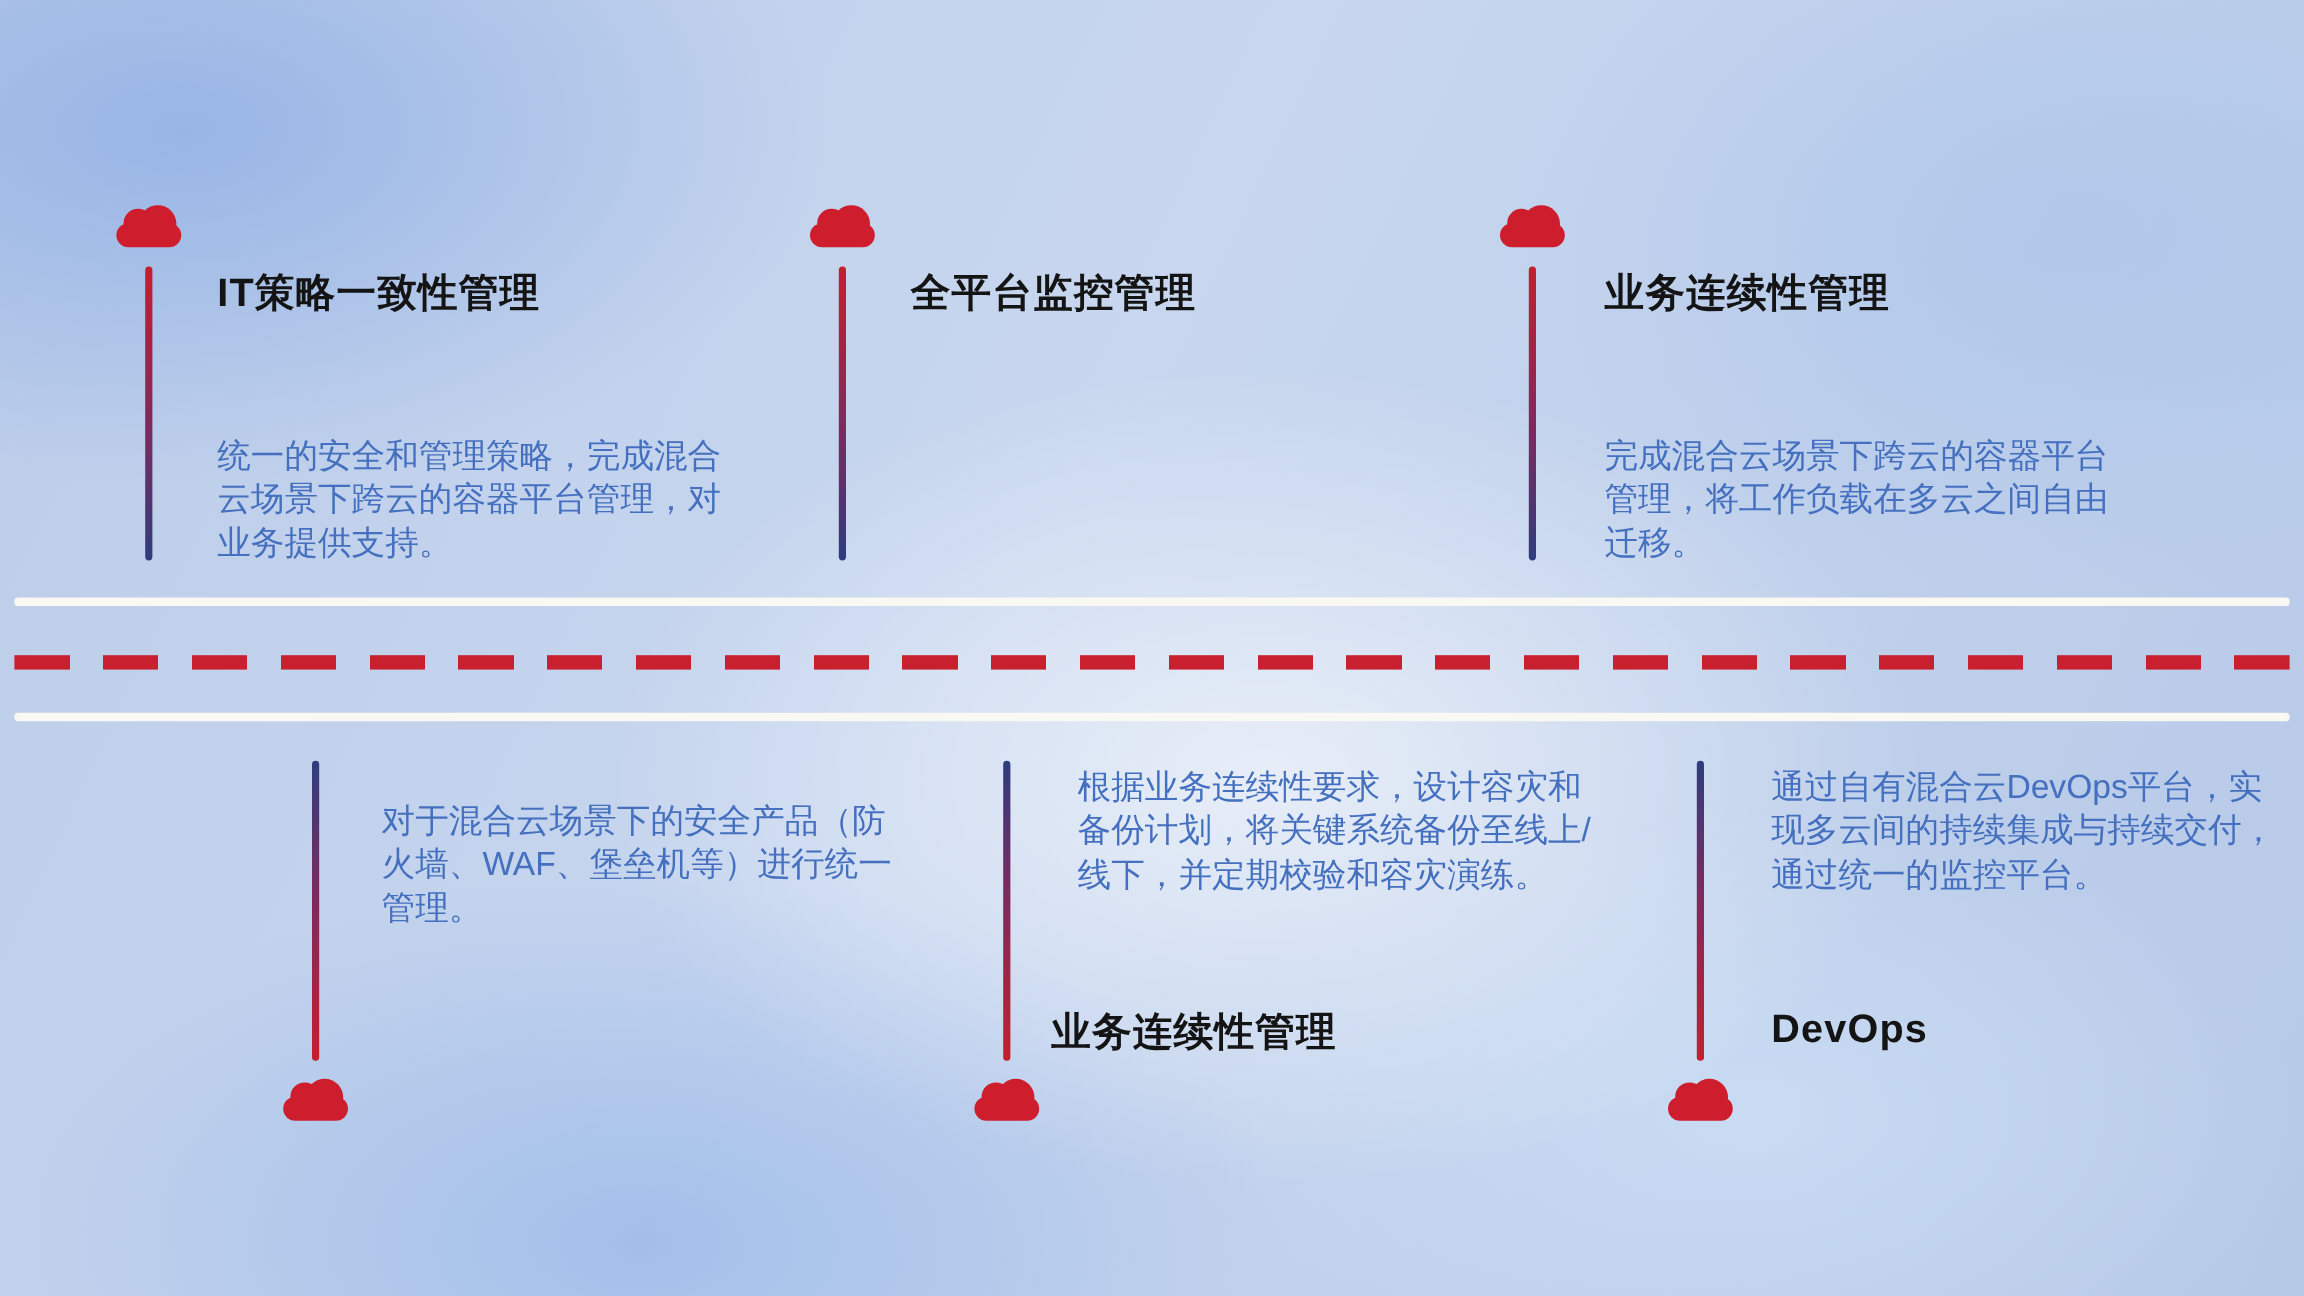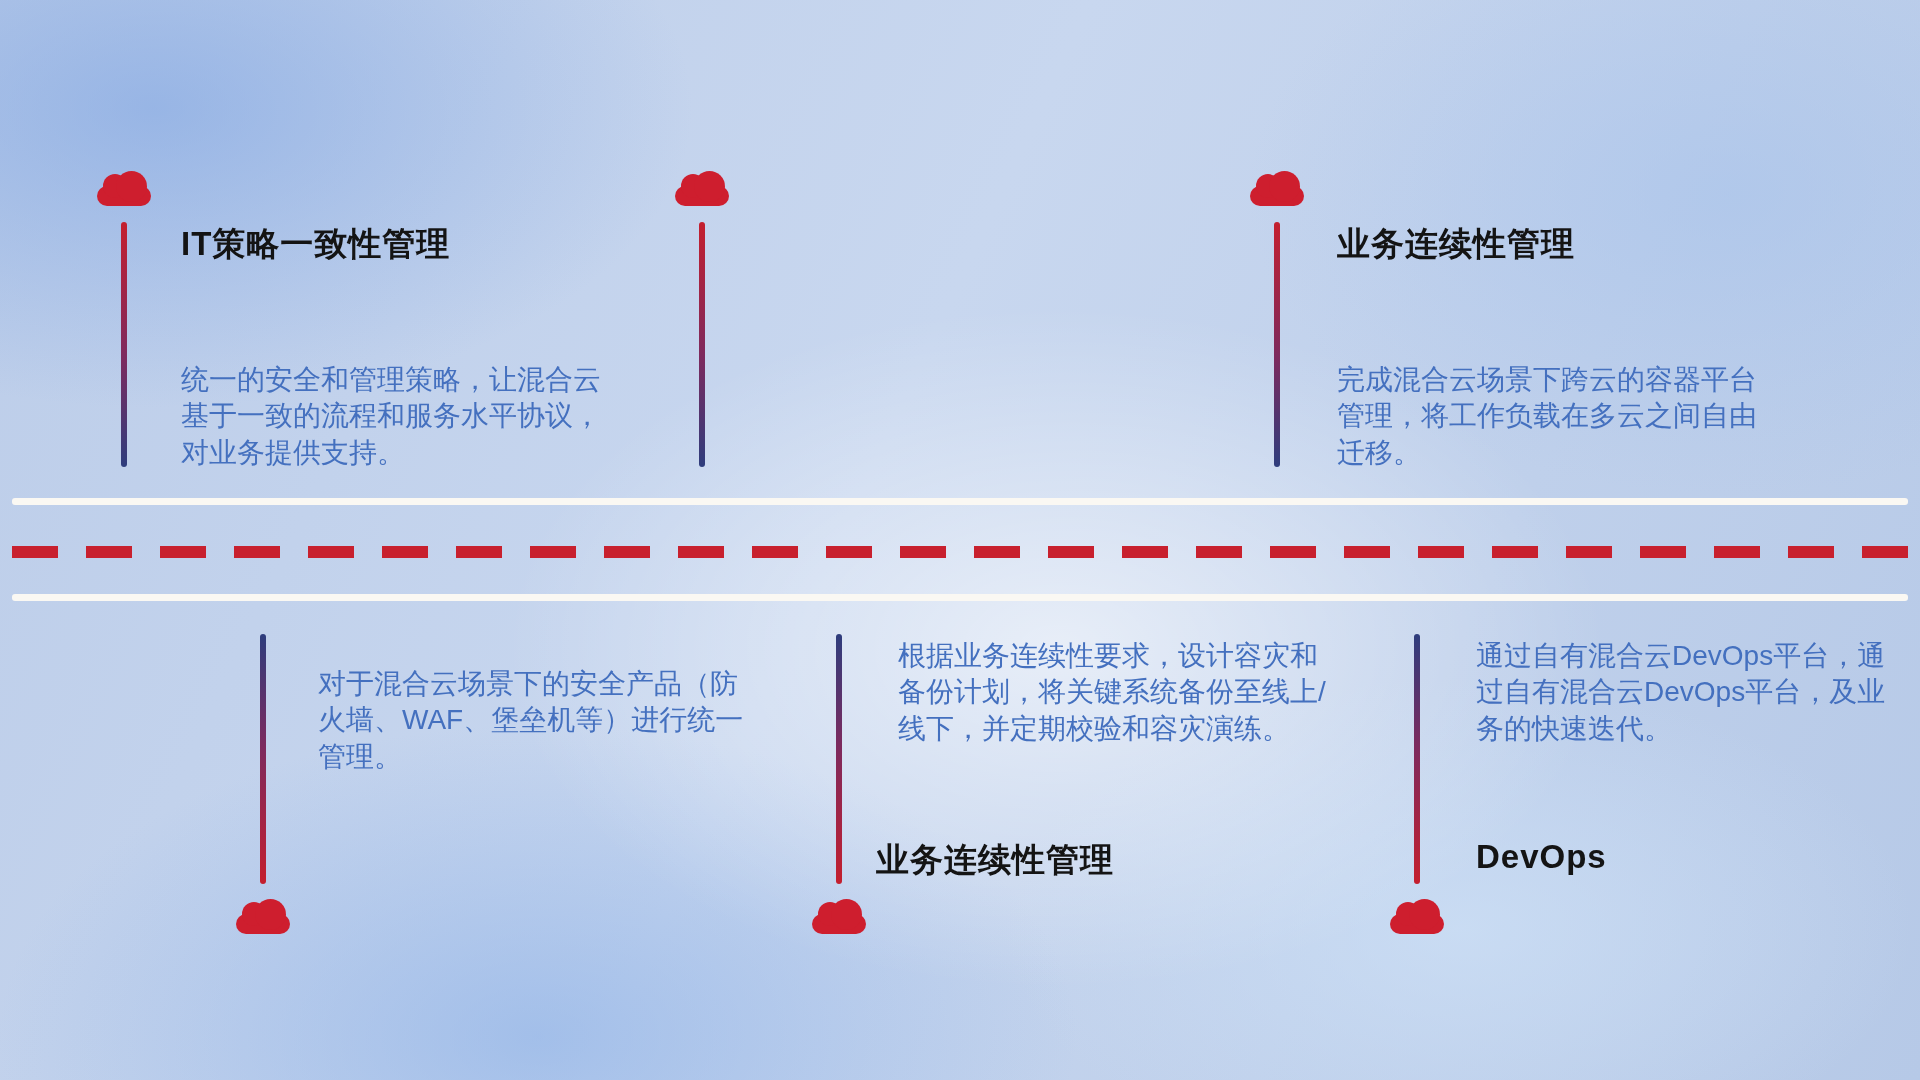--- a/index.html
+++ b/index.html
@@ -54,37 +54,38 @@
 
 <div class="canvas">
 
   <div class="tl-white" style="top:498px"></div>
   <div class="tl-dash" style="top:546px"></div>
   <div class="tl-white" style="top:594px"></div>
 
   <div class="cloud" style="left:97px;top:186px"></div>
   <div class="vline down" style="left:121px;top:222px;height:245px"></div>
   <div class="title" style="left:181px;top:222px">IT策略一致性管理</div>
-  <div class="desc" style="left:181px;top:362px">统一的安全和管理策略，让混合云基于一致的流程和服务水平协议，对业务提供支持。</div>
+  <div class="desc" style="left:181px;top:362px">统一的安全和管理策略，完成混合云场景下跨云的容器平台管理，对业务提供支持。</div>
 
   <div class="cloud" style="left:675px;top:186px"></div>
   <div class="vline down" style="left:699px;top:222px;height:245px"></div>
+  <div class="title" style="left:759px;top:222px">全平台监控管理</div>
 
   <div class="cloud" style="left:1250px;top:186px"></div>
   <div class="vline down" style="left:1274px;top:222px;height:245px"></div>
   <div class="title" style="left:1337px;top:222px">业务连续性管理</div>
   <div class="desc" style="left:1337px;top:362px">完成混合云场景下跨云的容器平台管理，将工作负载在多云之间自由迁移。</div>
 
   <div class="vline up" style="left:260px;top:634px;height:250px"></div>
   <div class="cloud" style="left:236px;top:914px"></div>
   <div class="desc" style="left:318px;top:666px">对于混合云场景下的安全产品（防火墙、WAF、堡垒机等）进行统一管理。</div>
 
   <div class="vline up" style="left:836px;top:634px;height:250px"></div>
   <div class="cloud" style="left:812px;top:914px"></div>
   <div class="desc" style="left:898px;top:638px">根据业务连续性要求，设计容灾和备份计划，将关键系统备份至线上/线下，并定期校验和容灾演练。</div>
   <div class="title" style="left:876px;top:838px">业务连续性管理</div>
 
   <div class="vline up" style="left:1414px;top:634px;height:250px"></div>
   <div class="cloud" style="left:1390px;top:914px"></div>
-  <div class="desc" style="left:1476px;top:638px">通过自有混合云DevOps平台，通过自有混合云DevOps平台，及业务的快速迭代。</div>
+  <div class="desc" style="left:1476px;top:638px">通过自有混合云DevOps平台，实现多云间的持续集成与持续交付，通过统一的监控平台。</div>
   <div class="title" style="left:1476px;top:838px">DevOps</div>
 
 </div>
 
 </body></html>

